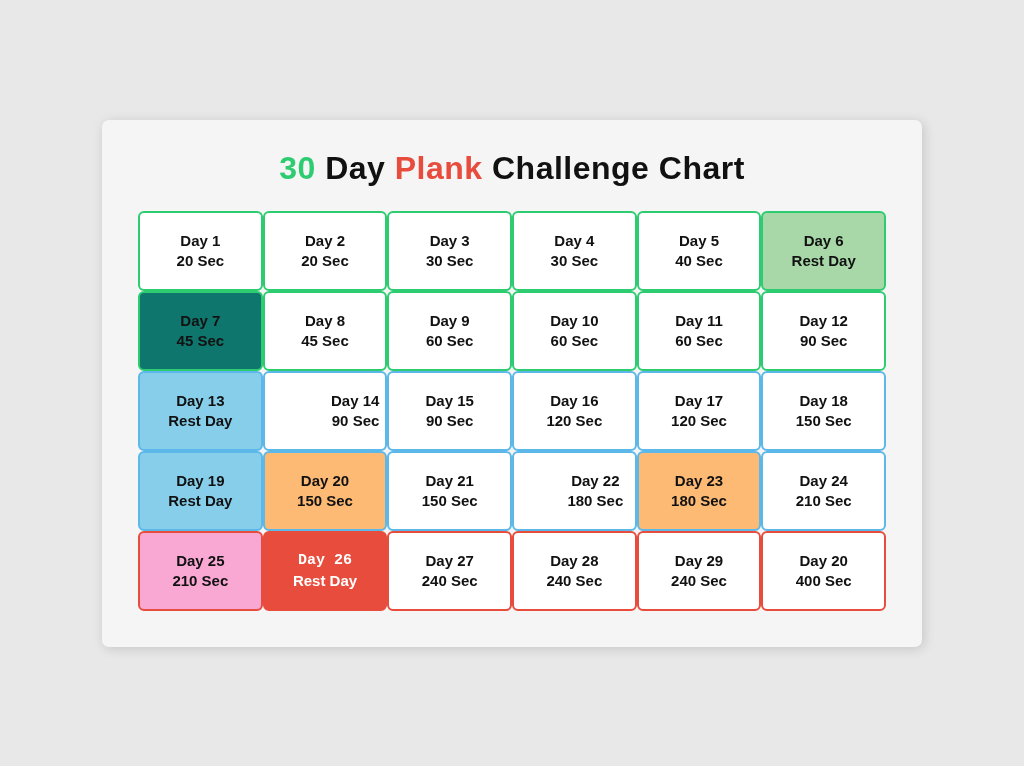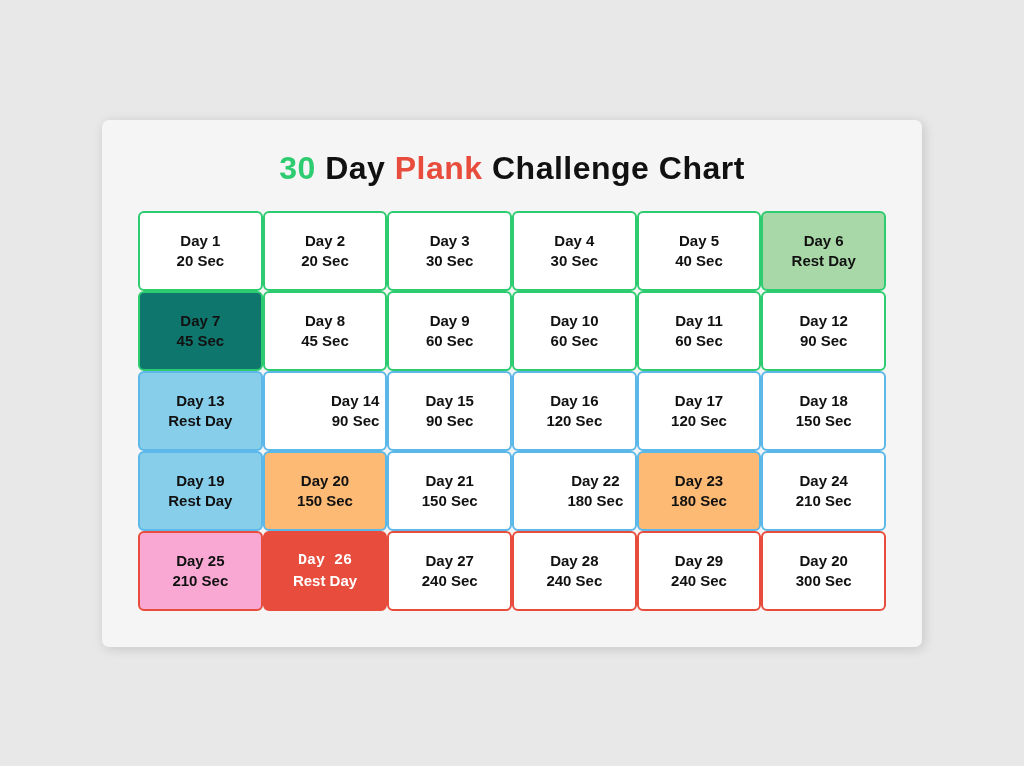--- a/index.html
+++ b/index.html
@@ -181,16 +181,16 @@
       <div class="cell" style="border: 2.5px solid rgb(231, 76, 60); background: rgb(255, 255, 255);">
         <span class="day-label">Day 28</span>
         <span class="day-value">240 Sec</span>
       </div>
       <div class="cell" style="border: 2.5px solid rgb(231, 76, 60); background: rgb(255, 255, 255);">
         <span class="day-label">Day 29</span>
         <span class="day-value">240 Sec</span>
       </div>
       <div class="cell" style="border: 2.5px solid rgb(231, 76, 60); background: rgb(255, 255, 255);">
         <span class="day-label">Day 20</span>
-        <span class="day-value">300 Sec</span>
+        <span class="day-value">400 Sec</span>
       </div>
     </div>
 </div>
 
 </body></html>

